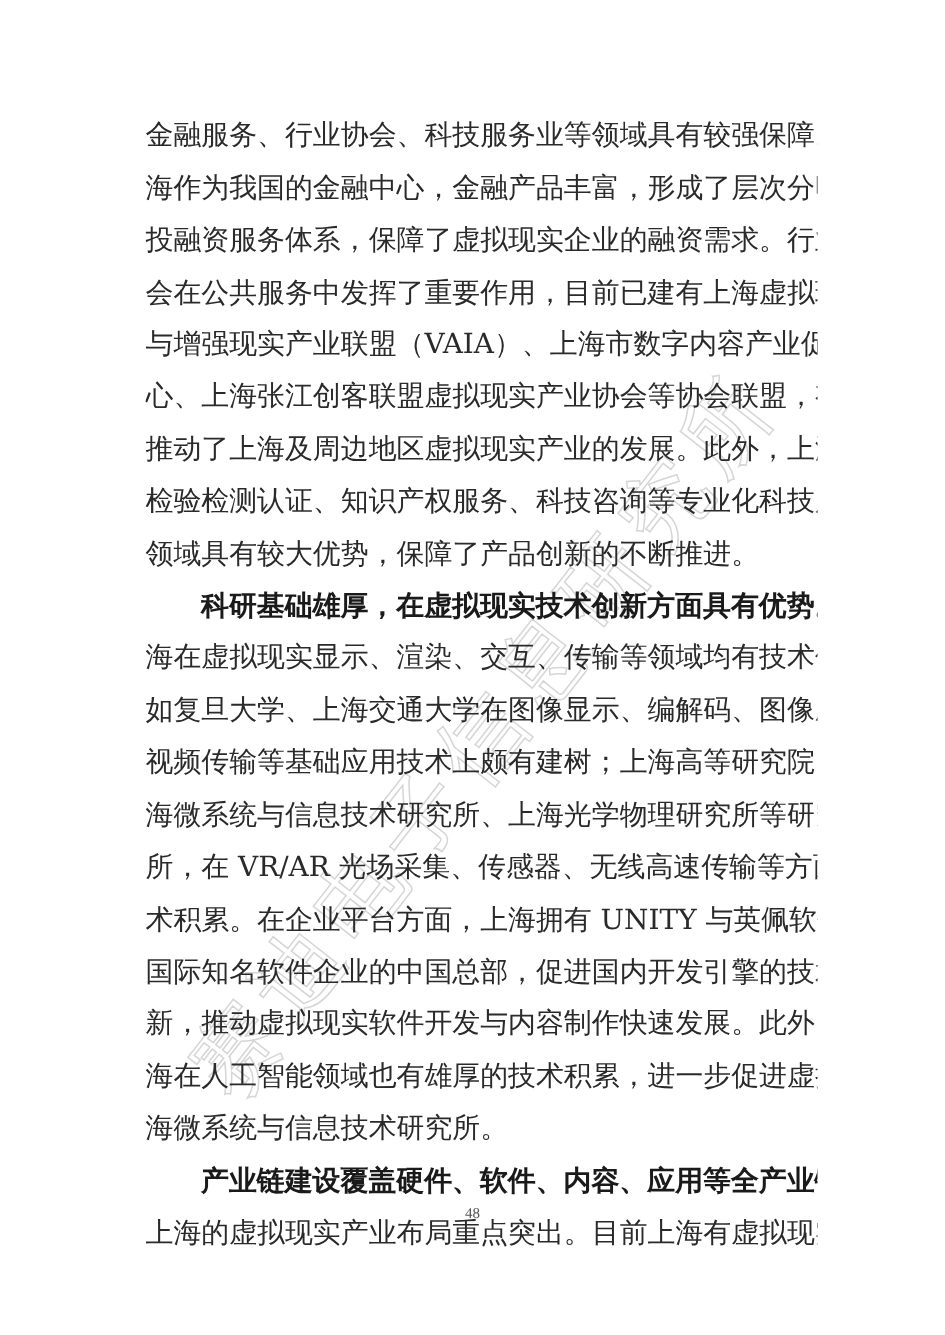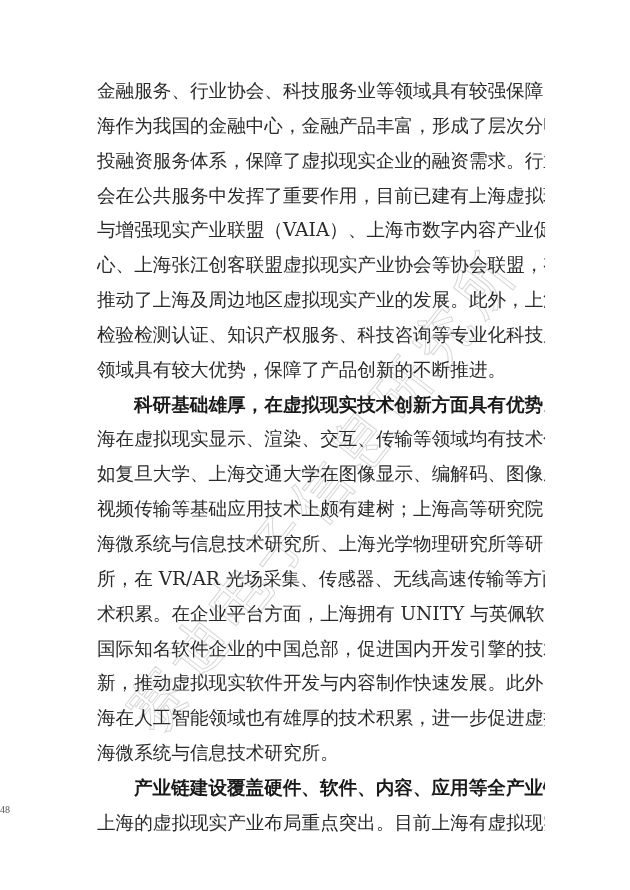--- a/index.html
+++ b/index.html
@@ -17,21 +17,21 @@
   }
   .body-text { position: absolute; left: 97px; top: 74px; width: 448px; }
   .line {
     height: 34.85px; line-height: 34.85px; font-size: 18.6px; white-space: nowrap;
     text-align: justify; text-align-last: justify; letter-spacing: 0; overflow: hidden;
   }
   .line.last { text-align-last: left; }
   .indent { padding-left: 37px; }
   .bold { font-weight: bold; color: #1a1a1a; }
   .page-number {
-    position: absolute; left: 0; width: 630px; top: 804px; text-align: left;
+    position: absolute; left: 0; width: 630px; top: 804px; text-align: center;
     font-family: "Liberation Serif", serif; font-size: 10px; color: #555;
   }
 </style>
 </head>
 <body>
 
 <div class="page">
 
   <div class="watermark">赛迪电子信息研究所</div>
 

